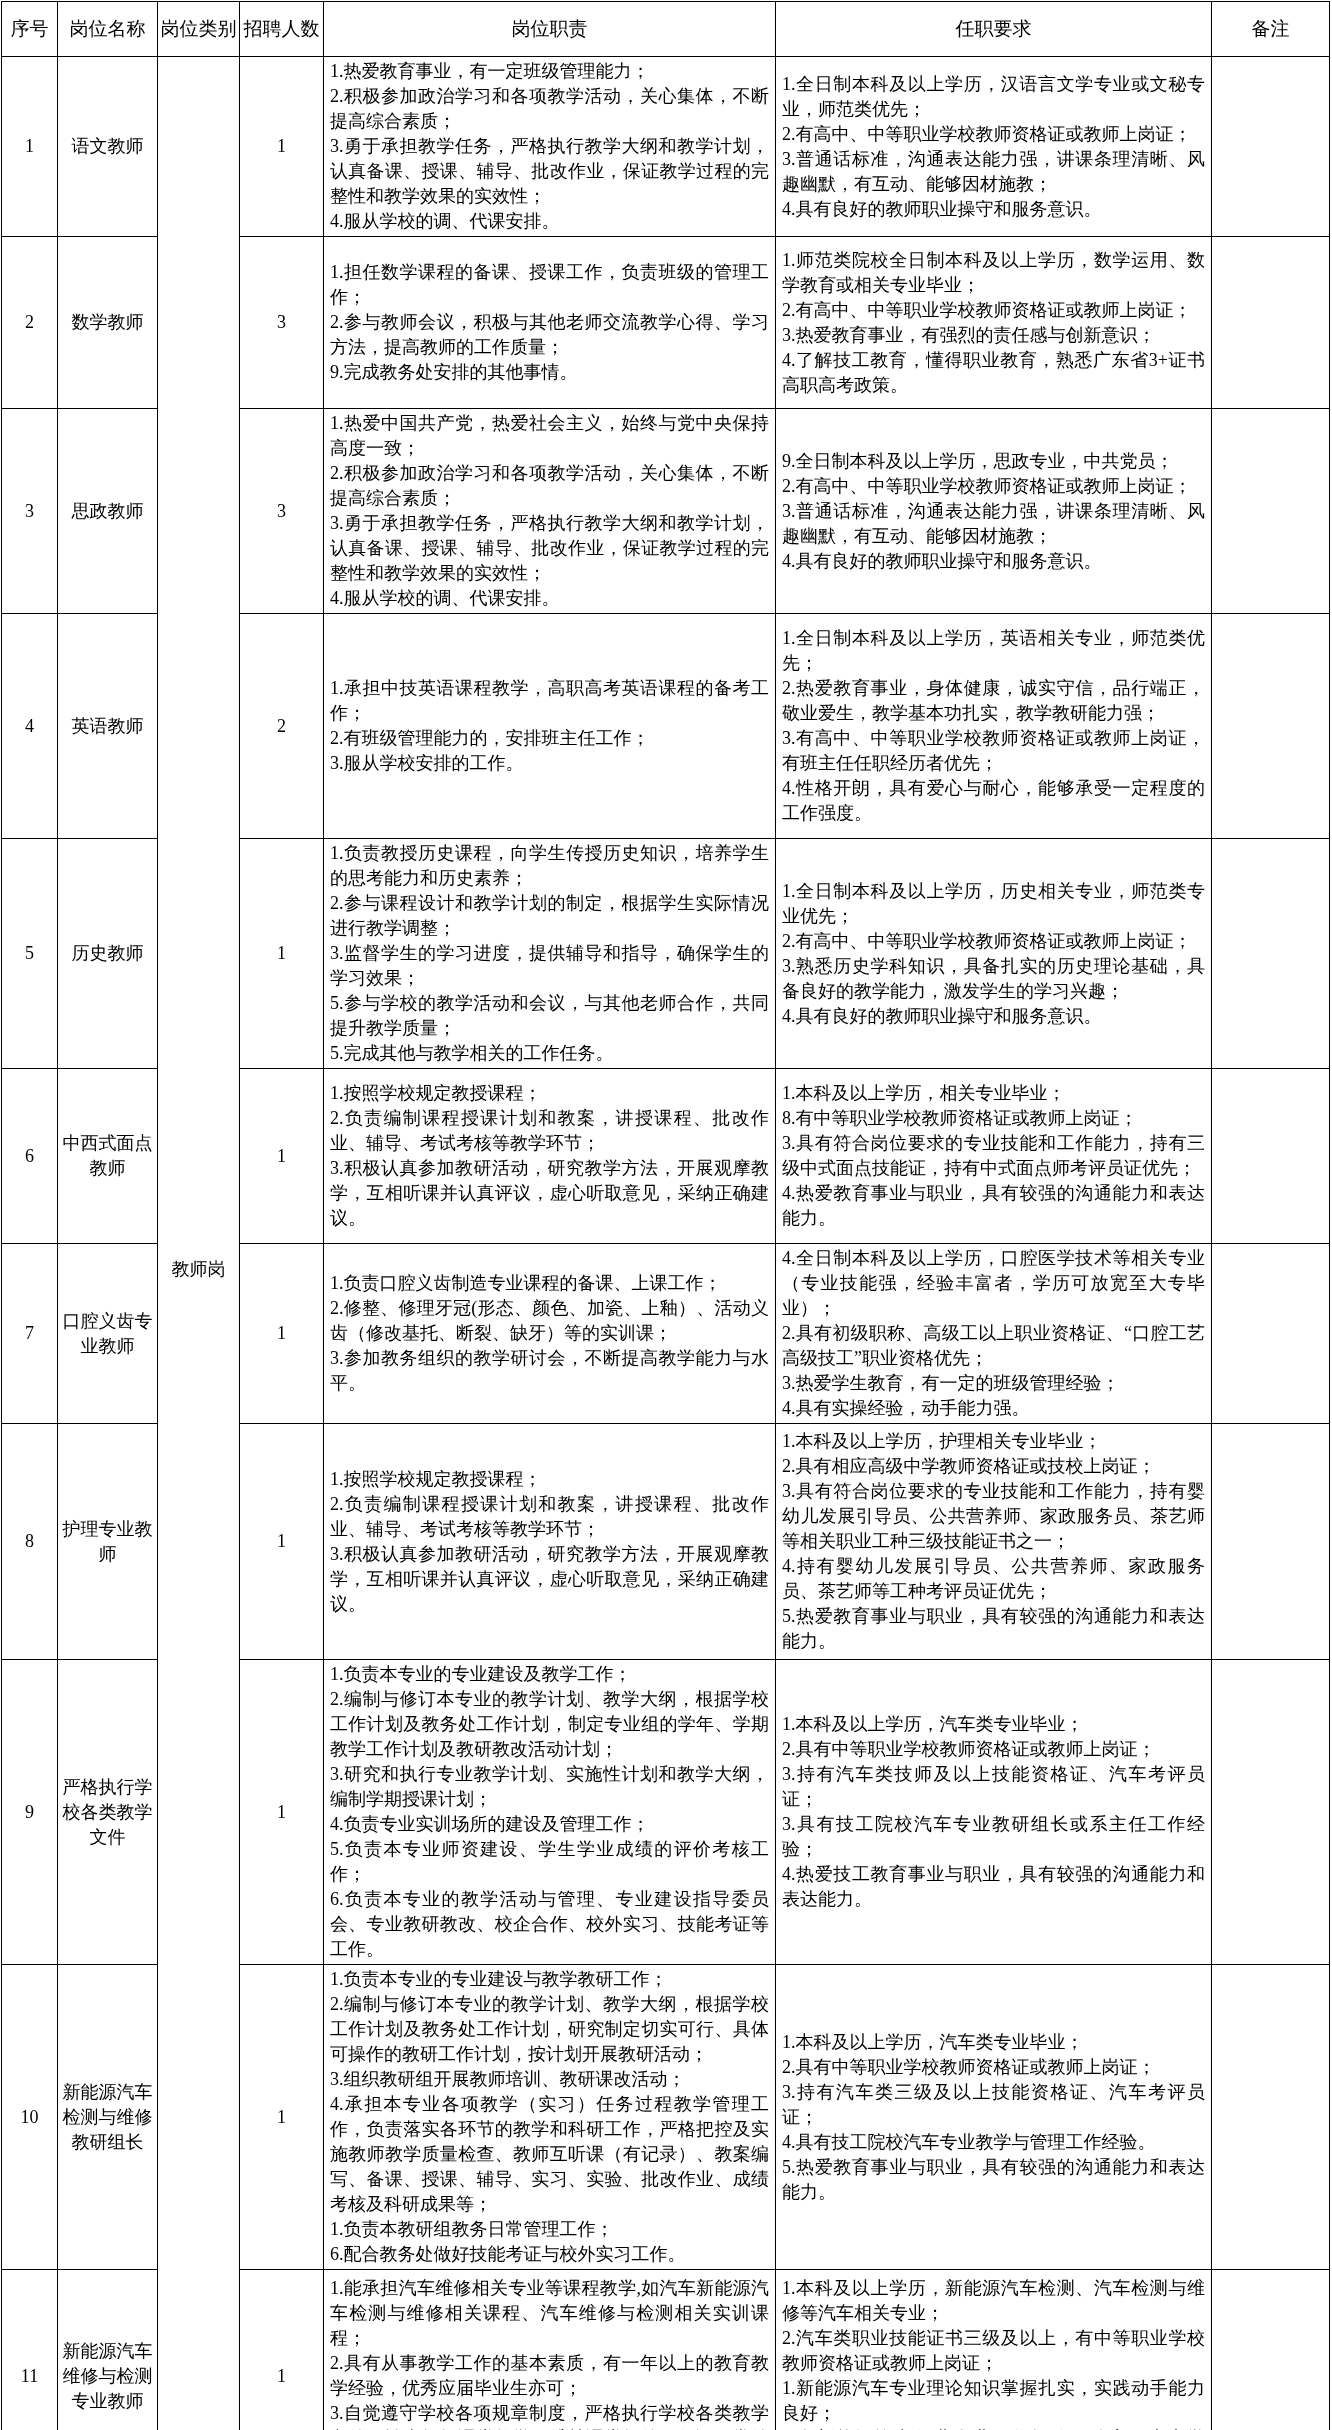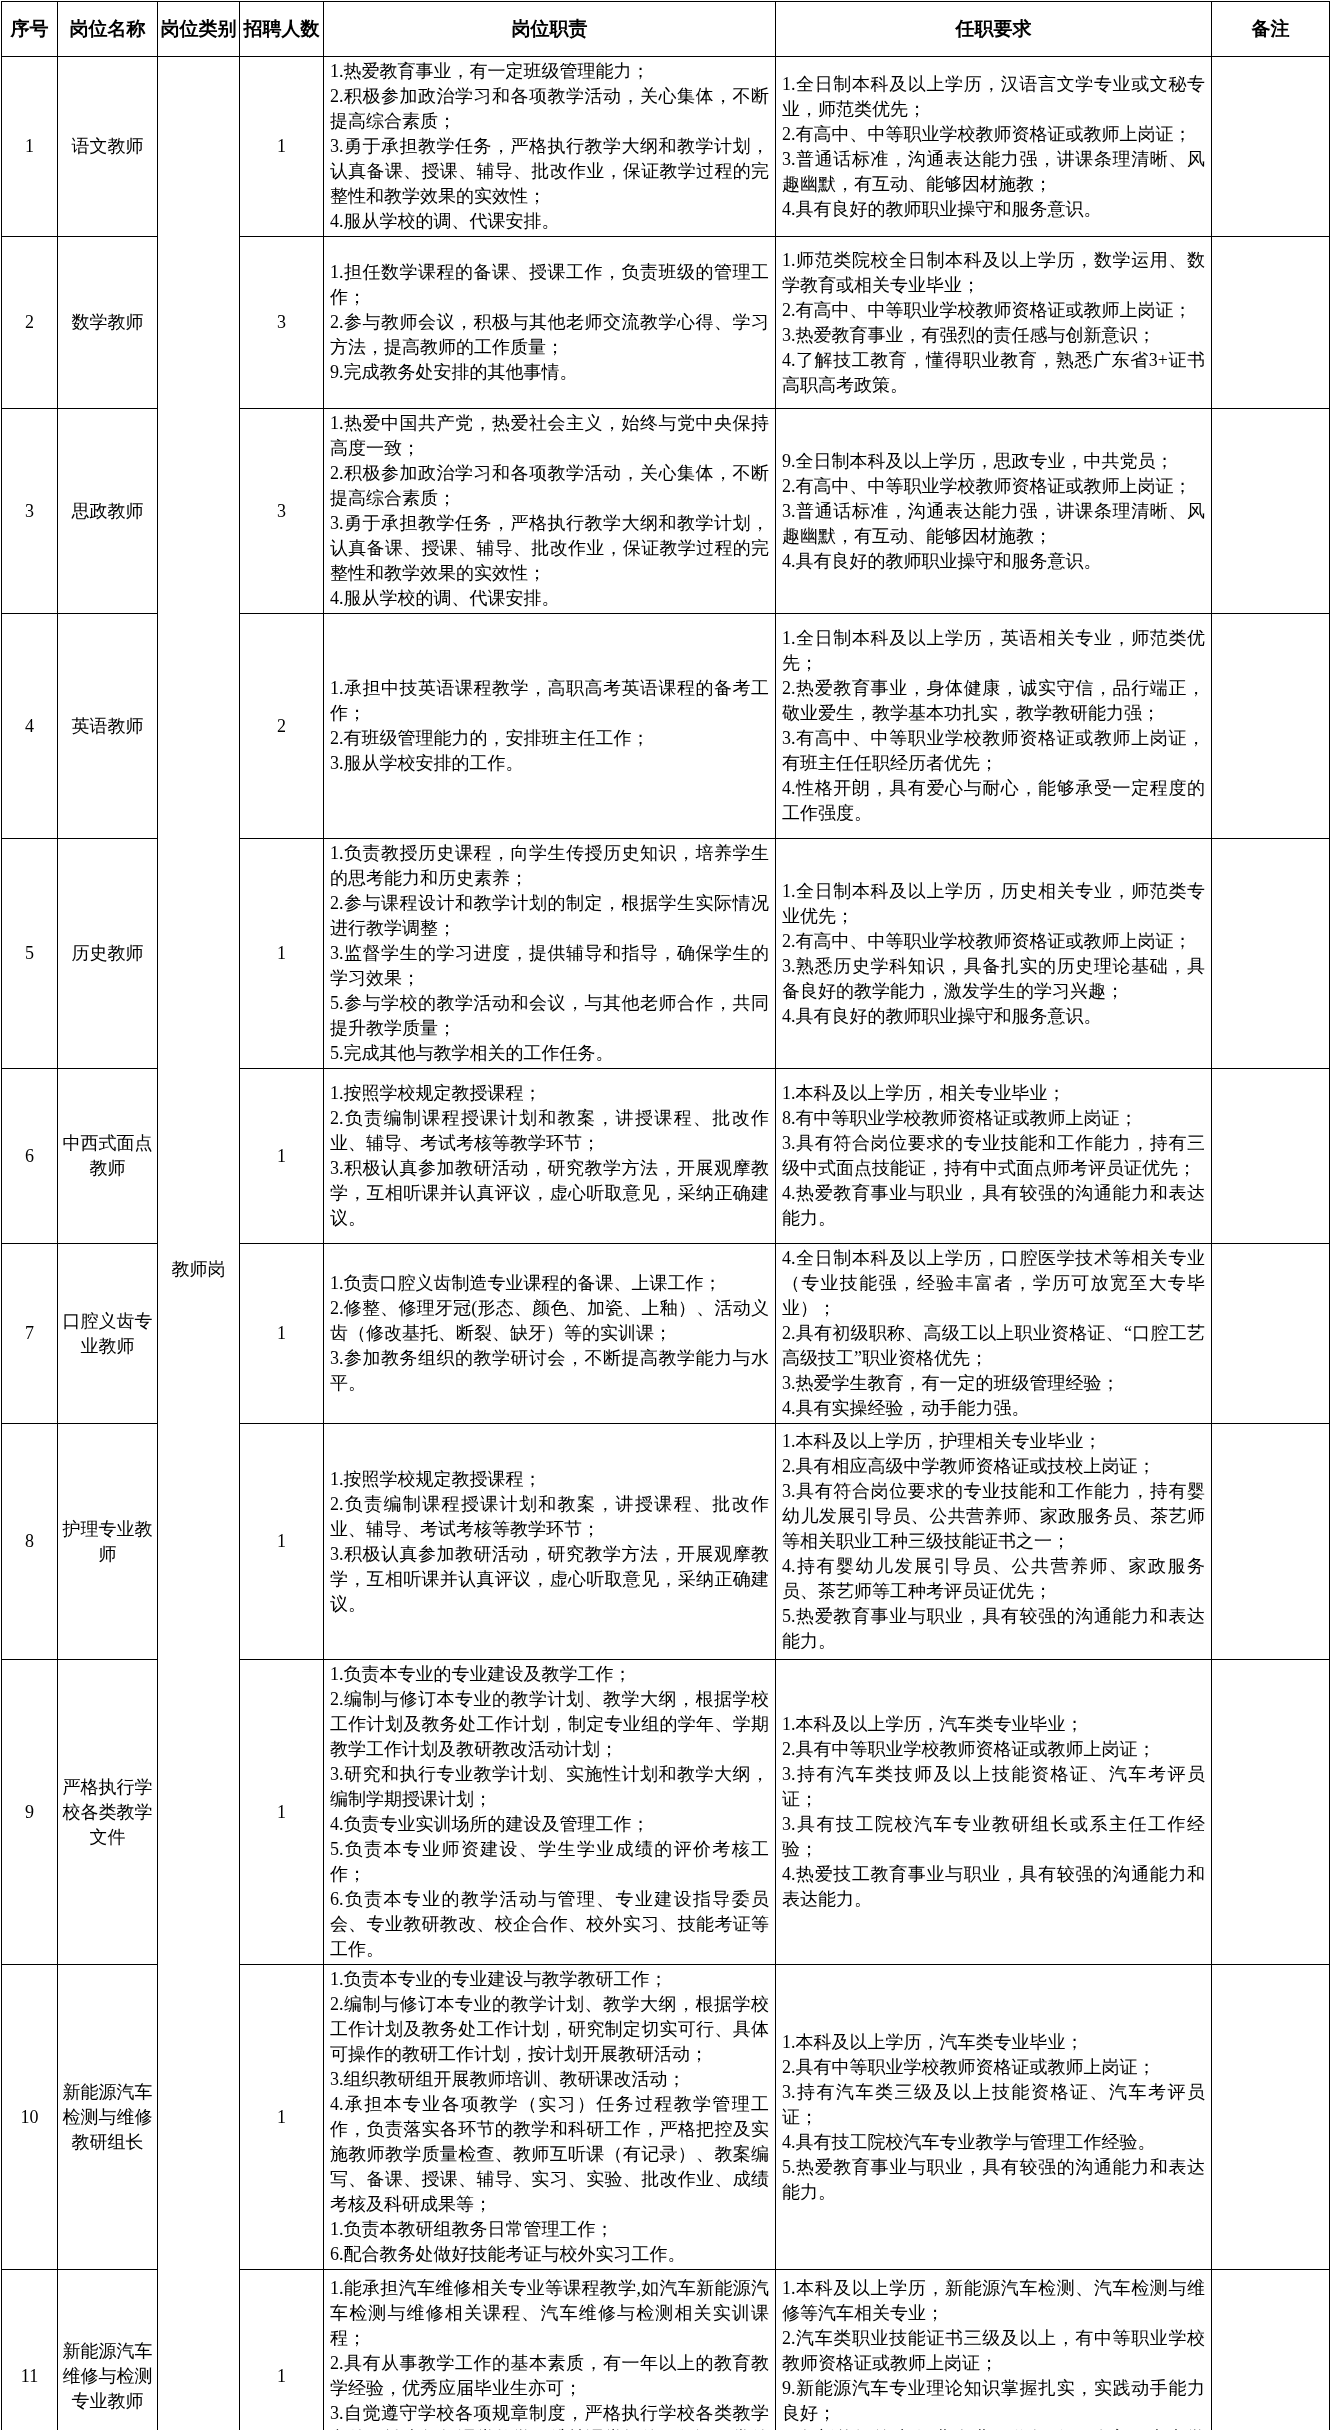--- a/index.html
+++ b/index.html
@@ -11,21 +11,21 @@
   table[data-name="recruitment-table"] {
     border-collapse: collapse;
     table-layout: fixed;
     width: 1328px;
     margin: 1px;
     background: #ffffff;
   }
   th, td { border: 1px solid #000000; overflow: hidden; }
   th {
     font-size: 19px;
-    font-weight: bold;
+    font-weight: normal;
     height: 50px;
     text-align: center;
     padding: 2px;
   }
   td {
     font-size: 18px;
     line-height: 25px;
     vertical-align: middle;
     word-break: break-all;
   }
@@ -247,19 +247,19 @@
         <td data-name="position-name-cell" class="c">新能源汽车维修与检测专业教师</td>
         <td data-name="recruit-count-cell" class="c">1</td>
         <td data-name="duties-cell" class="t">
           <div data-name="duty-item">1.能承担汽车维修相关专业等课程教学,如汽车新能源汽车检测与维修相关课程、汽车维修与检测相关实训课程；</div>
           <div data-name="duty-item">2.具有从事教学工作的基本素质，有一年以上的教育教学经验，优秀应届毕业生亦可；</div>
           <div data-name="duty-item">3.自觉遵守学校各项规章制度，严格执行学校各类教学文件，认真组织课堂教学，维持课堂纪律，保证正常的教学秩序。</div>
         </td>
         <td data-name="requirements-cell" class="t">
           <div data-name="requirement-item">1.本科及以上学历，新能源汽车检测、汽车检测与维修等汽车相关专业；</div>
           <div data-name="requirement-item">2.汽车类职业技能证书三级及以上，有中等职业学校教师资格证或教师上岗证；</div>
-          <div data-name="requirement-item">9.新能源汽车专业理论知识掌握扎实，实践动手能力良好；</div>
+          <div data-name="requirement-item">1.新能源汽车专业理论知识掌握扎实，实践动手能力良好；</div>
           <div data-name="requirement-item">4.有新能源汽车行业企业工作经验可放宽至大专学历。</div>
         </td>
         <td data-name="remark-cell" class="c"></td>
       </tr>
     </tbody>
 </table>
 
 </body></html>

